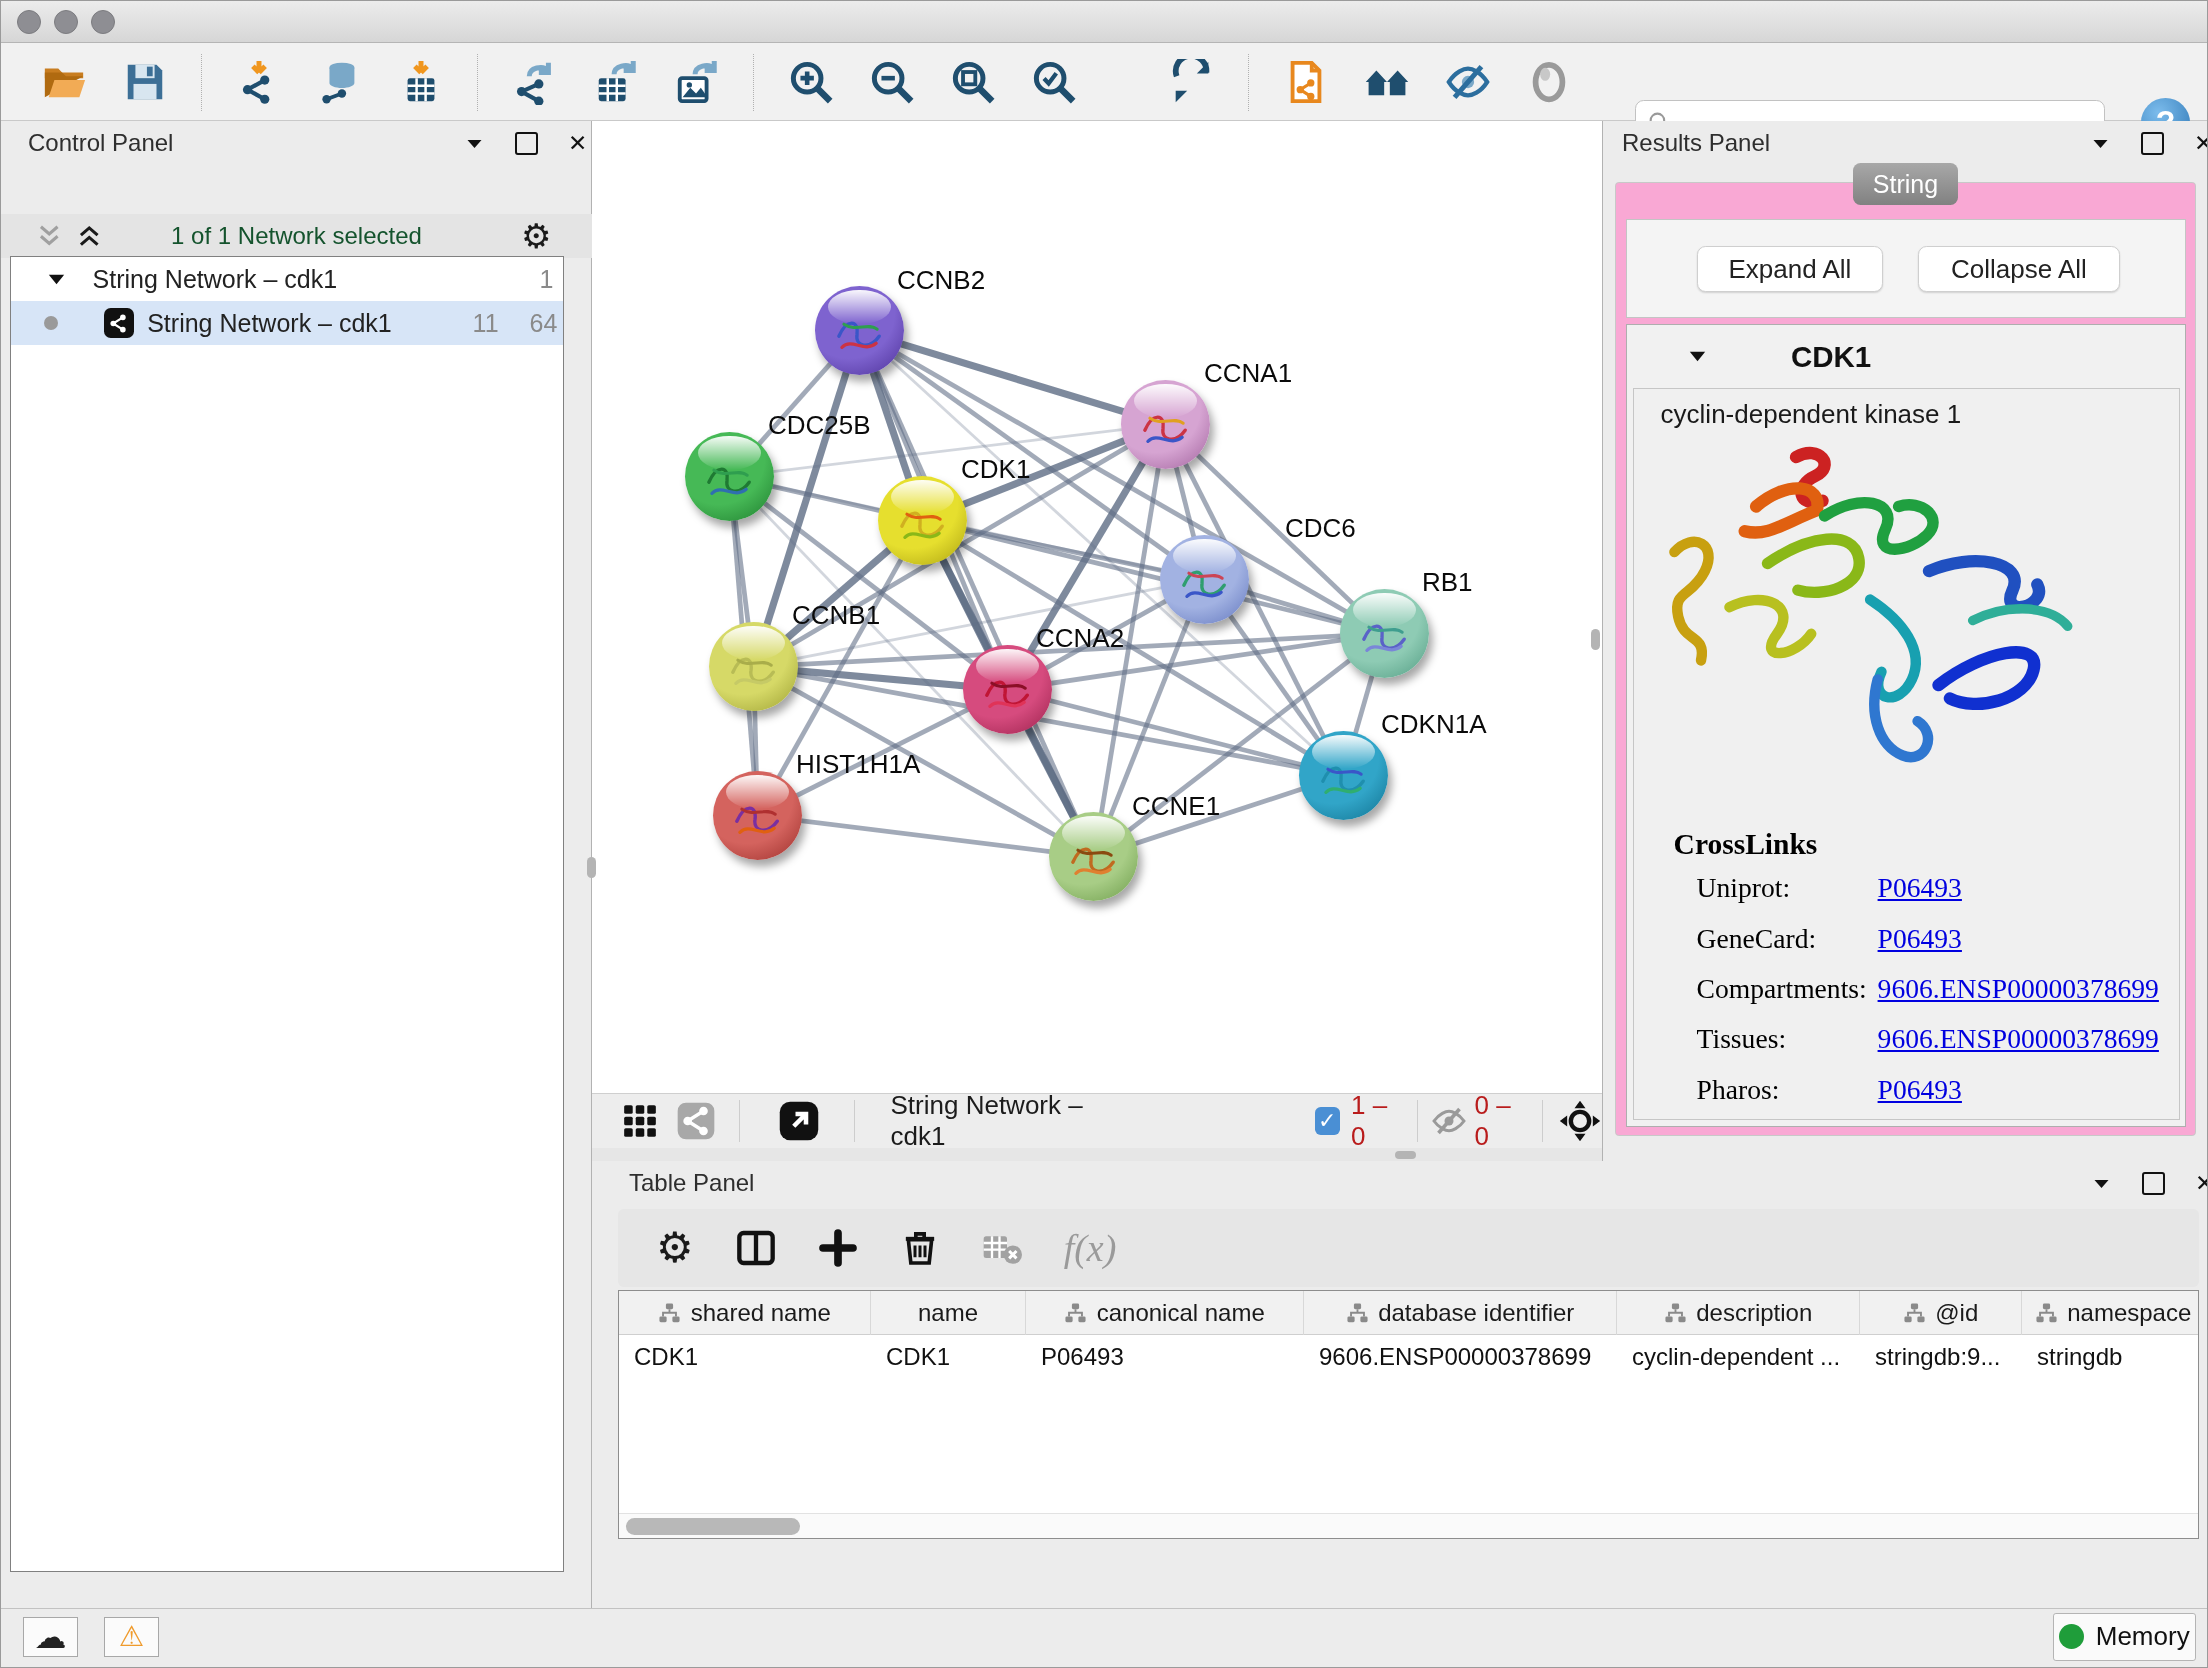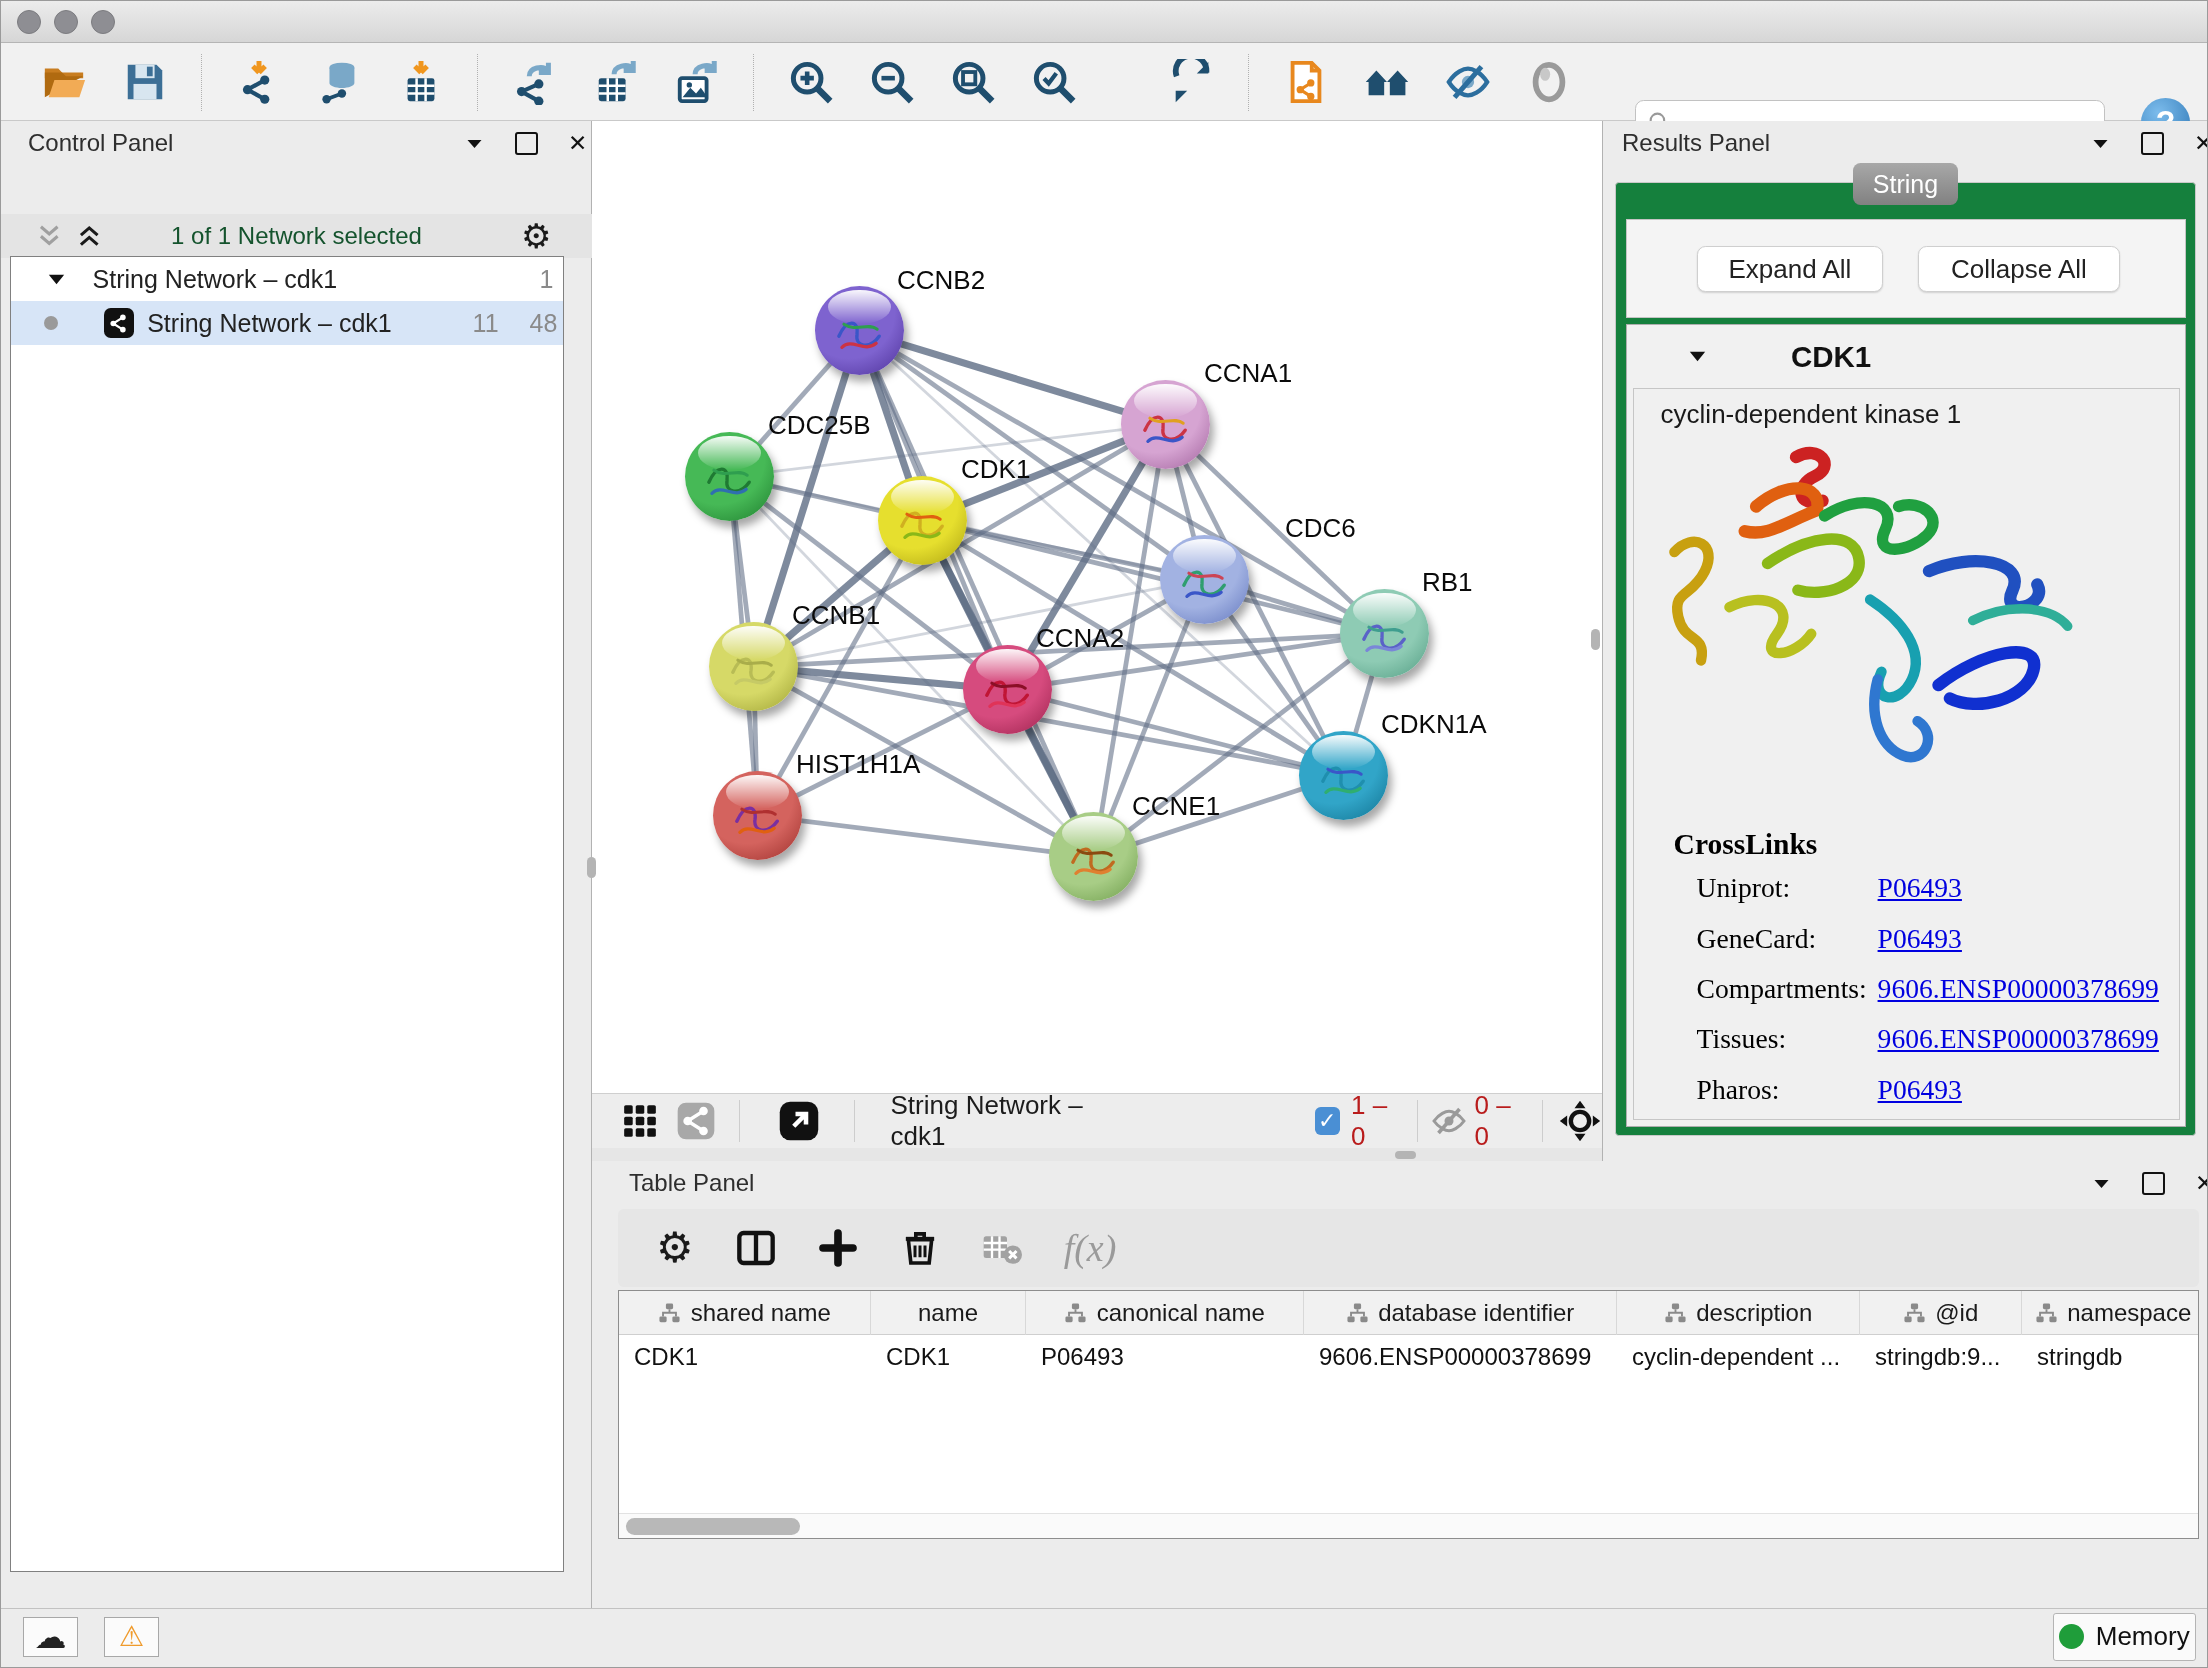--- a/index.html
+++ b/index.html
@@ -78,21 +78,21 @@
   .net-splitter { position:absolute; left:0; top:1027px; width:1010px; height:13.3px; background:#e6e6e6; }
   .grip-v { position:absolute; width:8.6px; height:21px; border-radius:4.8px; background:#b4b4b4; }
   .grip-h { position:absolute; width:21px; height:8.6px; border-radius:4.8px; background:#b4b4b4; }
   
   .results-panel { position:absolute; left:1601px; top:120px; width:608px; height:1041px;
     background:#ececec; border-left:1px solid #b2b2b2; }
   .rp-tab { position:absolute; left:250px; top:42px; width:105px; height:42px; border-radius:7.6px;
     background:linear-gradient(#a8a8a8,#818181); color:#fff; font-size:25px;
     display:flex; align-items:center; justify-content:center; z-index:2; }
   .rp-outer { position:absolute; left:12.4px; top:61px; width:581px; height:954px;
-    background:#15803d; border:1px solid #c8c8c8; border-radius:3.8px; }
+    background:#f9a8d4; border:1px solid #c8c8c8; border-radius:3.8px; }
   .rp-btnbox { position:absolute; left:9.5px; top:36px; width:560px; height:99px;
     background:#f4f4f4; border:1px solid #c4c4c4; }
   .rp-btn { position:absolute; top:26px; height:46px; border-radius:8.6px; background:#fff;
     border:1px solid #cfcfcf; box-shadow:0 1px 1.9px rgba(0,0,0,.15); font-size:26px;
     display:flex; align-items:center; justify-content:center; }
   .rp-gene { position:absolute; left:9.5px; top:141px; width:560px; height:803px;
     background:#f1f1f1; border:1px solid #aeaeae; }
   .gene-hdr { position:absolute; left:0; top:0; width:100%; height:63px; display:flex; align-items:center; }
   .gene-title { font-size:29.5px; font-weight:bold; color:#111; }
   .gene-body { position:absolute; left:5.7px; top:63px; width:547px; height:732px;
@@ -337,21 +337,21 @@
               <g fill="#fff">
                 <circle cx="17" cy="5" r="3.2"></circle>
                 <circle cx="6" cy="12" r="3.2"></circle>
                 <circle cx="17" cy="19" r="3.2"></circle>
               </g>
               <path d="M6 12L17 5M6 12l11 7" stroke="#fff" stroke-width="2.4"></path>
             </svg>
         </span>
         <span style="margin-left:13.3px">String Network – cdk1</span>
         <span class="tree-num" style="left:462px">11</span>
-        <span class="tree-num" style="left:519px">48</span>
+        <span class="tree-num" style="left:519px">64</span>
       </div>
     </div>
   </div>
 
   <div class="network-view">
     <div class="net-canvas" id="net-canvas">
         <svg class="edges" width="1010" height="972" viewBox="0 0 1062 1022">
           <line x1="281" y1="221" x2="603" y2="319" stroke="#5e6d84" stroke-width="7.5" stroke-opacity="0.8"></line>
           <line x1="281" y1="221" x2="348" y2="420" stroke="#5e6d84" stroke-width="7.5" stroke-opacity="0.8"></line>
           <line x1="281" y1="221" x2="170" y2="574" stroke="#5e6d84" stroke-width="7.5" stroke-opacity="0.8"></line>

